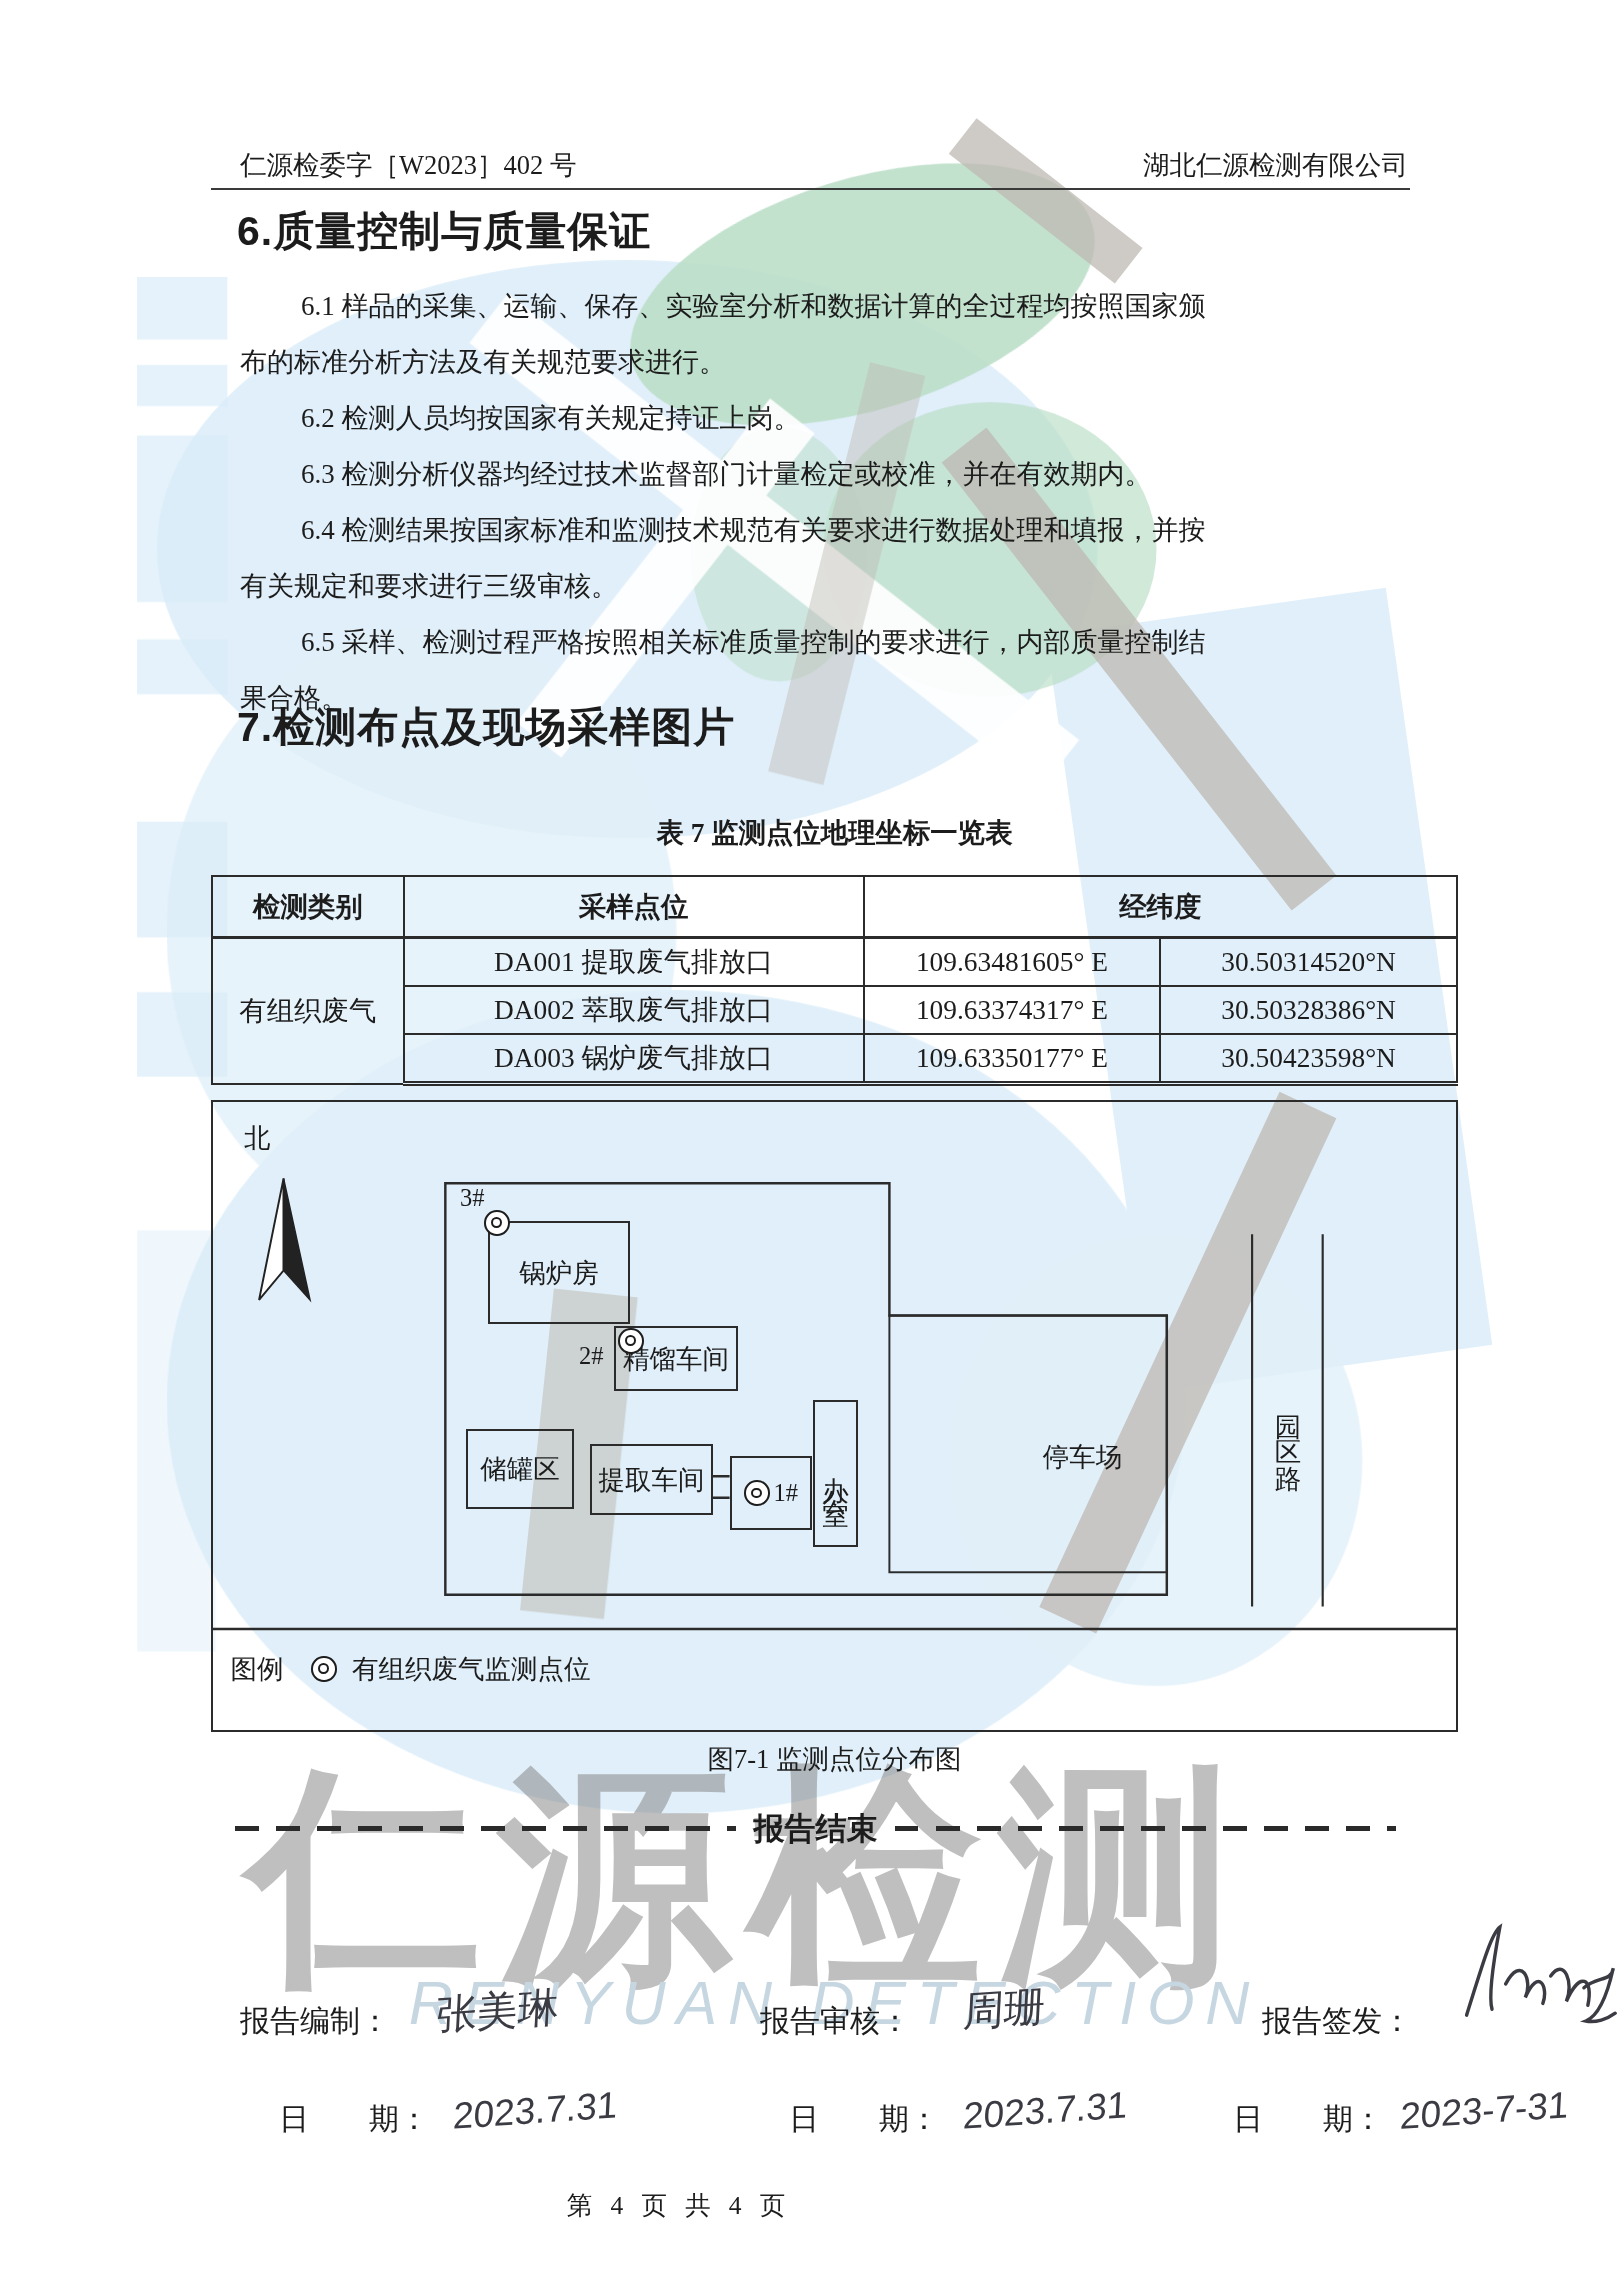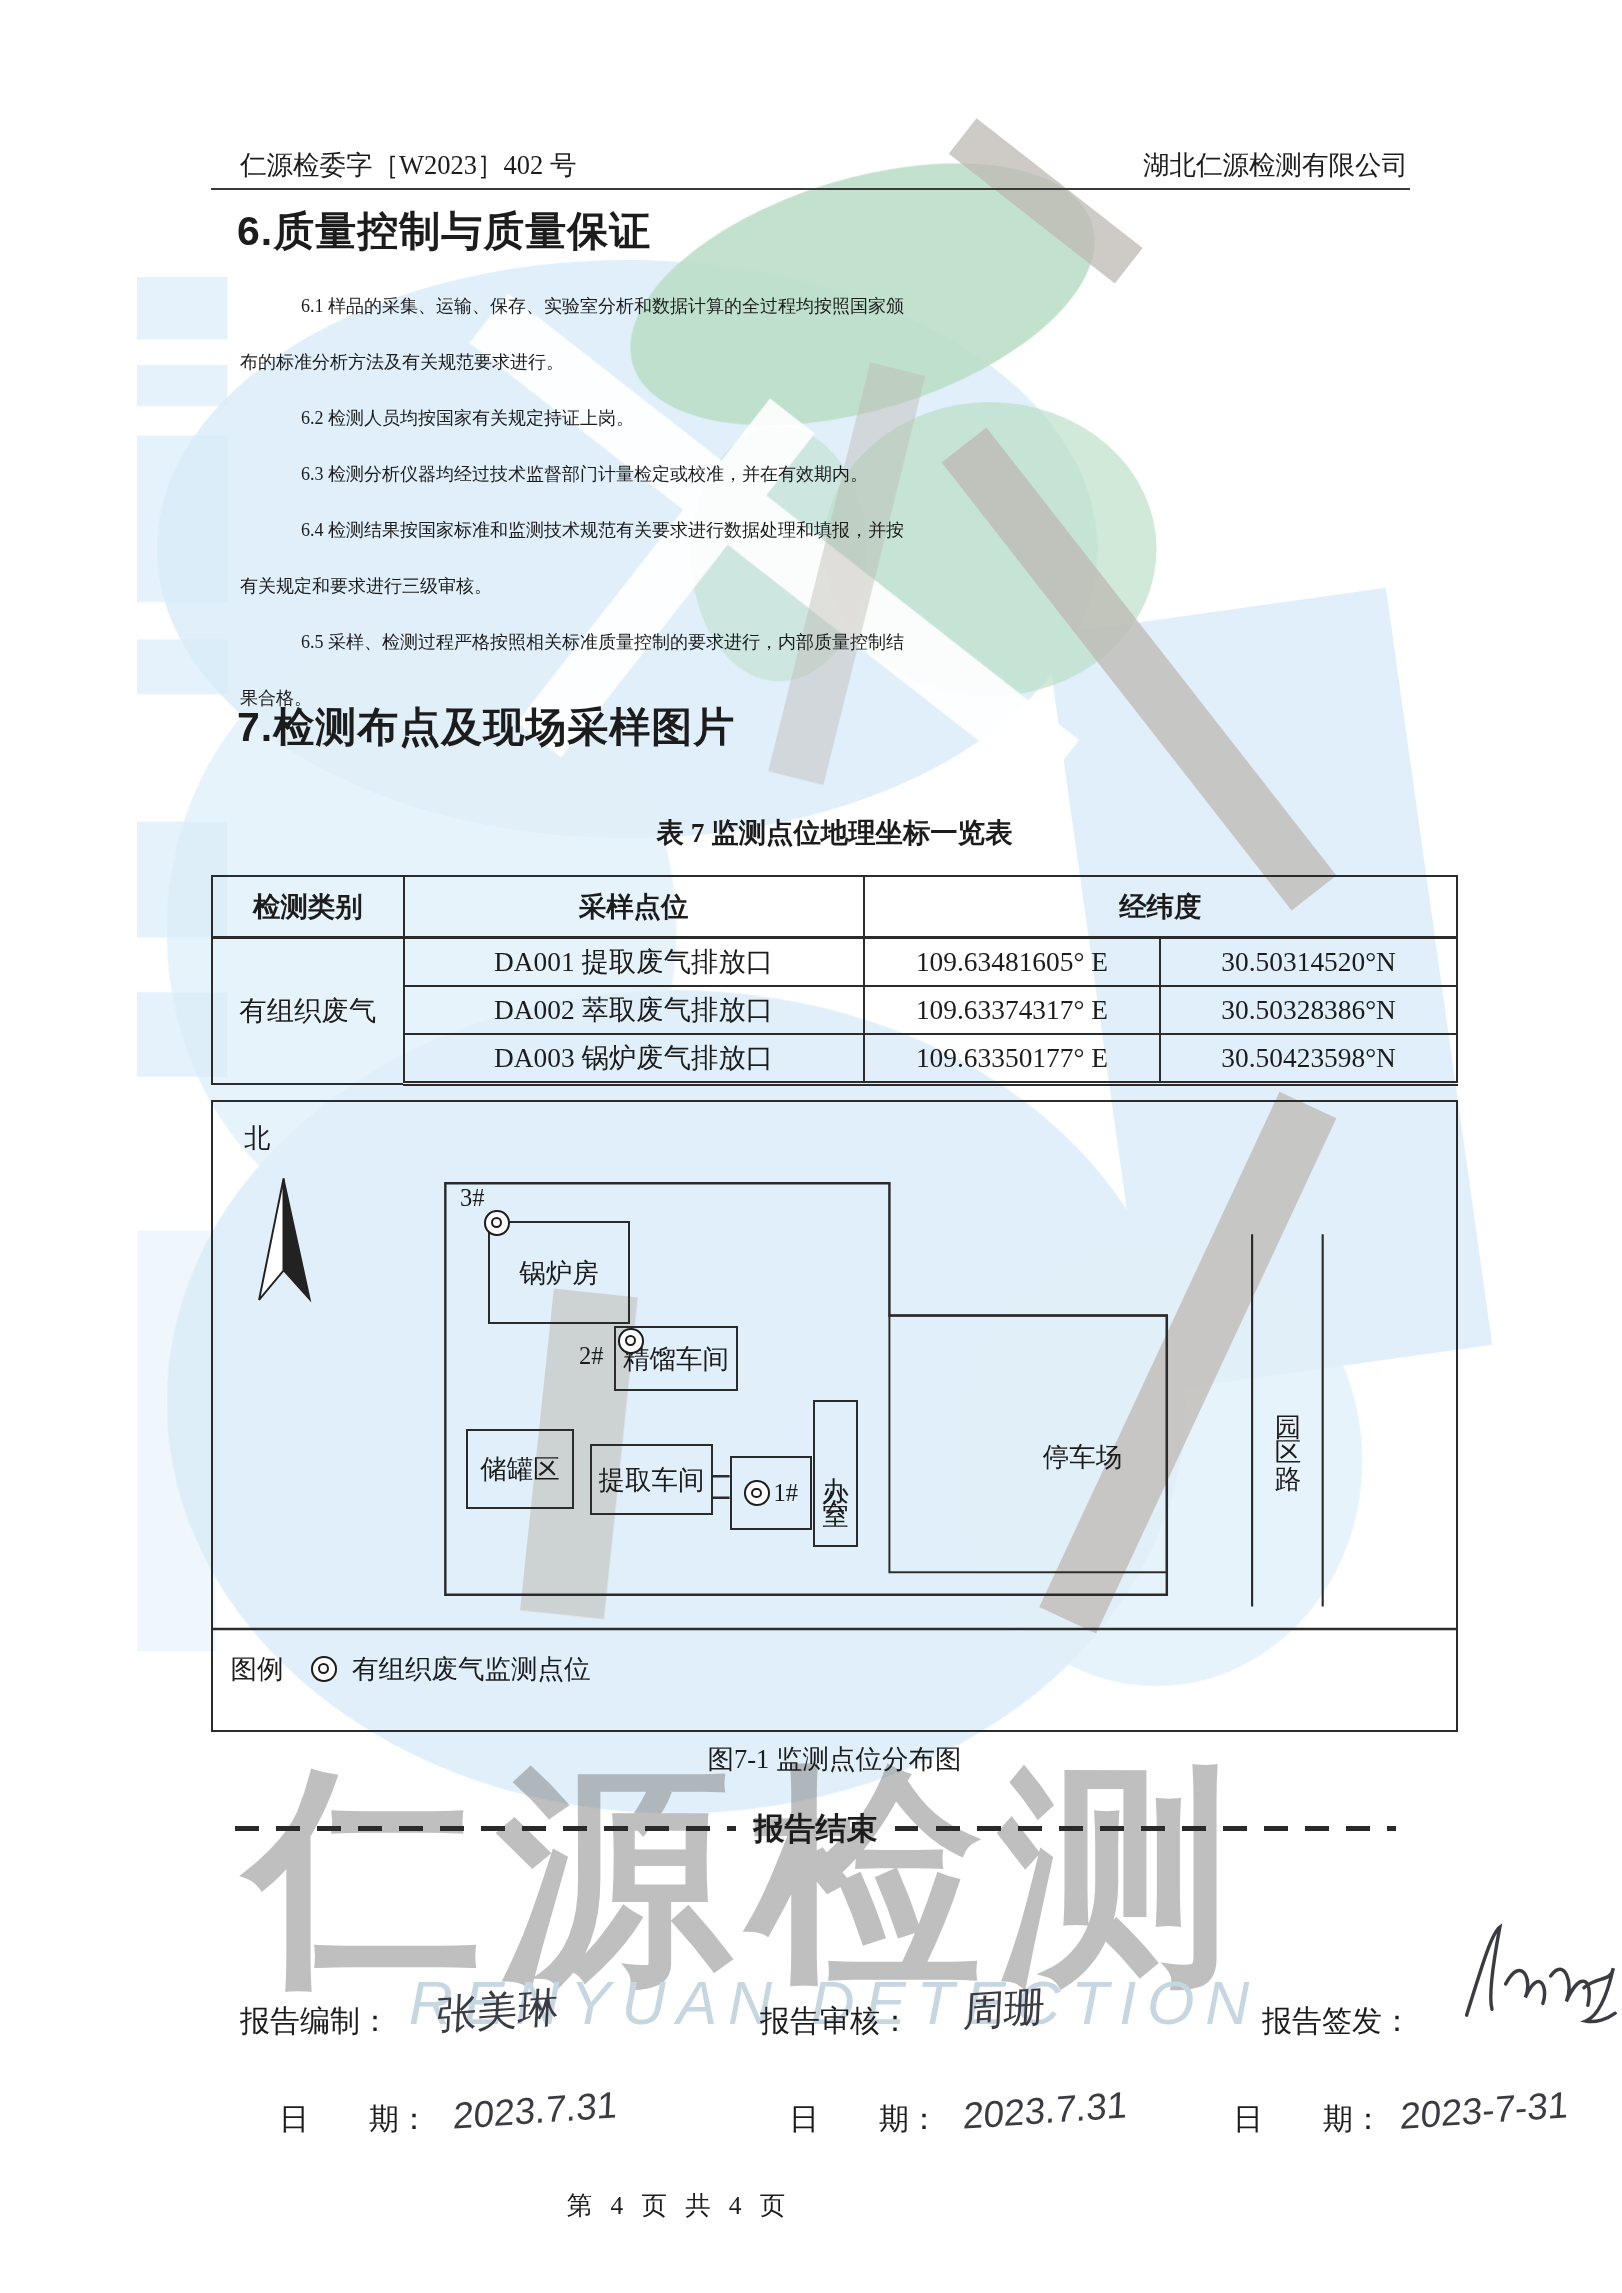--- a/index.html
+++ b/index.html
@@ -22,21 +22,21 @@
   }
   
   .content { position:absolute; inset:0; z-index:1; }
   .hdr-left  { position:absolute; left:240px; top:147px; font-size:26.5px; }
   .hdr-right { position:absolute; right:214px; top:147px; font-size:26.5px; }
   .hdr-rule  { position:absolute; left:211px; top:188px; width:1199px; border-top:2.5px solid #3a3a3a; }
   .sec-title {
     position:absolute; left:237px; font-family:"Liberation Sans","DejaVu Sans",sans-serif;
     font-weight:700; font-size:41px; letter-spacing:1px;
   }
-  .para { position:absolute; left:240px; top:278px; width:1181px; font-size:18px; }
+  .para { position:absolute; left:240px; top:278px; width:1181px; font-size:27px; }
   .para .ln { height:56px; line-height:56px; white-space:nowrap; }
   .para .ind { padding-left:61px; }
   .tbl-title { position:absolute; left:211px; width:1247px; top:815px; text-align:center;
                font-size:27.4px; font-weight:700; }
   table.coords {
     position:absolute; left:211px; top:875px; width:1247px;
     border-collapse:collapse; font-size:27.4px; text-align:center;
   }
   table.coords td { border:2px solid #2b2b2b; padding:0; }
   table.coords .hrow td { height:59px; border-bottom:3.4px solid #2b2b2b;font-weight:bold; }

